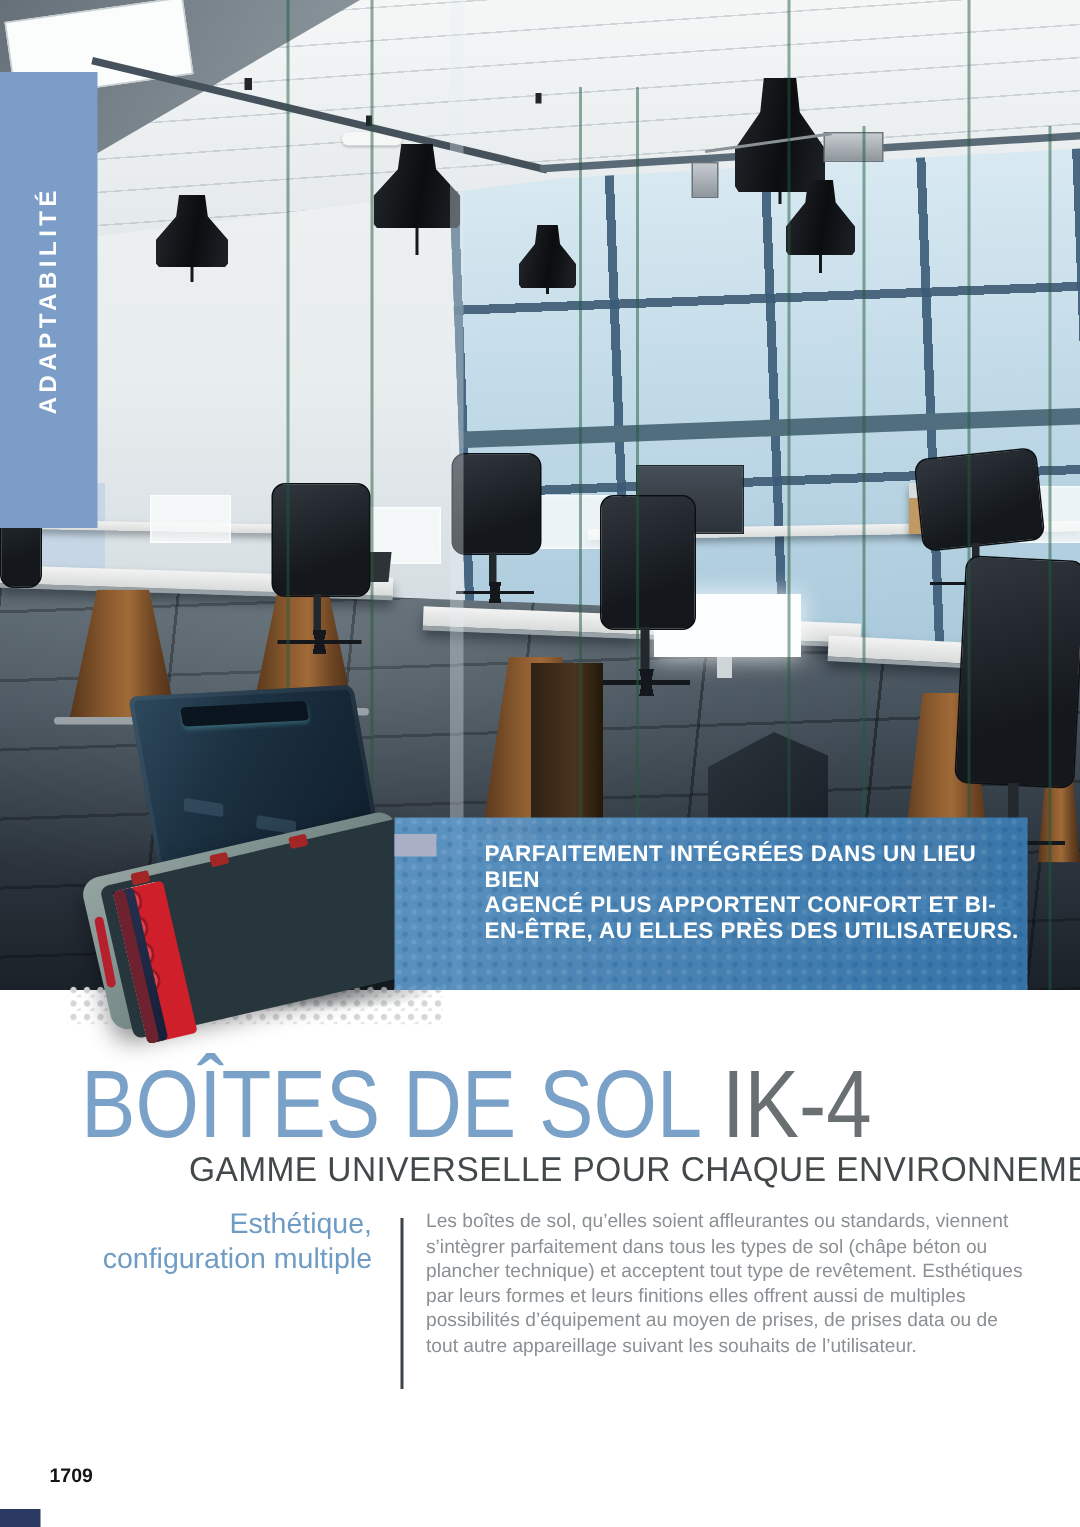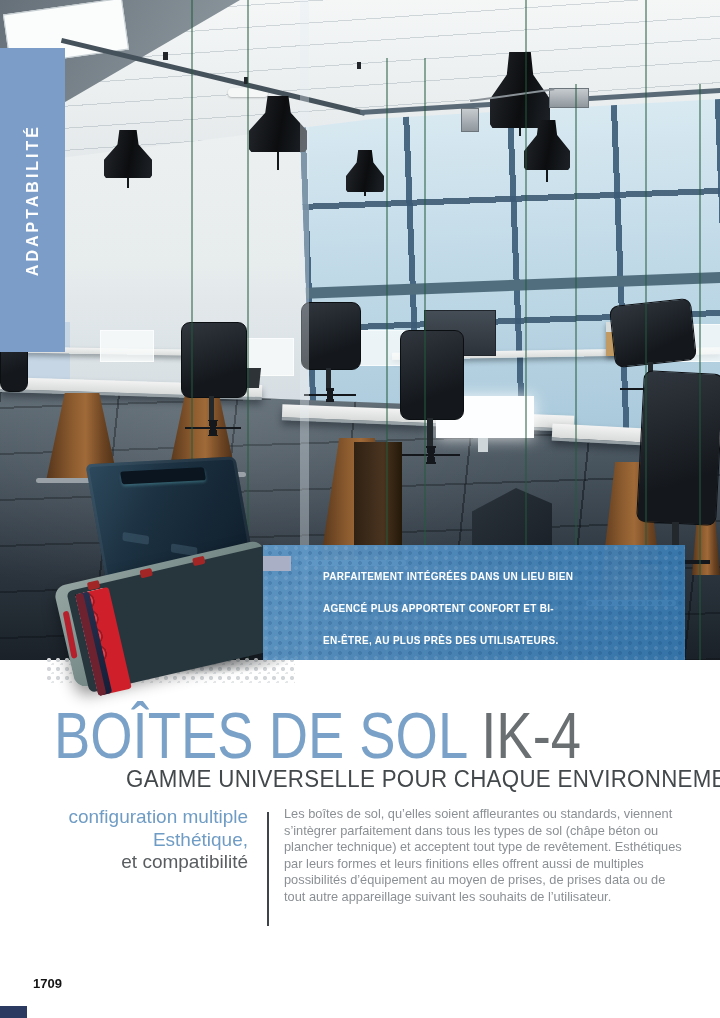--- a/index.html
+++ b/index.html
@@ -124,21 +124,21 @@
 
   
   .caption{position:absolute;left:263px;top:545px;width:422px;height:115px;z-index:6;
     background-image:
       radial-gradient(circle at 3px 3px,rgba(255,255,255,.10) 1.6px,transparent 2.2px),
       radial-gradient(circle at 7px 8px,rgba(16,66,116,.20) 1.6px,transparent 2.2px),
       linear-gradient(115deg,rgba(96,154,202,.93),rgba(54,120,176,.93));
     background-size:10px 10px,10px 10px,100% 100%;}
   .caption-corner{position:absolute;left:0;top:11px;width:28px;height:15px;background:#a9b0c6;}
   .caption-text{position:absolute;left:60px;top:16px;}
-  .caption-text p{margin:0;font-size:10px;font-weight:bold;color:#ffffff;line-height:32px;
+  .caption-text p{margin:0;font-size:15px;font-weight:bold;color:#ffffff;line-height:17px;
     letter-spacing:.3px;}
 
   .pattern-strip{position:absolute;left:45px;top:656px;width:250px;height:27px;z-index:2;
     background-image:
       radial-gradient(circle at 4px 4px,#d3d7d9 1.8px,transparent 2.4px),
       radial-gradient(circle at 8px 9px,#e4e7e8 1.6px,transparent 2.2px);
     background-size:9px 9px,9px 9px;}
 
   
   .title{position:absolute;left:54px;top:704px;font-size:64px;line-height:64px;white-space:nowrap;
@@ -299,35 +299,34 @@
       <s class="fb-hinge" style="left:88px;"></s>
       <s class="fb-hinge" style="left:142px;"></s>
     </i>
   </div>
 
   <div class="caption">
     <span class="caption-corner"></span>
     <div class="caption-text">
       <p>PARFAITEMENT INTÉGRÉES DANS UN LIEU BIEN</p>
       <p>AGENCÉ PLUS APPORTENT CONFORT ET BI-</p>
-      <p>EN-ÊTRE, AU PLUS PRÈS DES UTILISATEURS.</p>
+      <p>EN-ÊTRE, AU ELLES PRÈS DES UTILISATEURS.</p>
     </div>
   </div>
 
   <div class="tab">
     <span>ADAPTABILITÉ</span>
   </div>
 
   <h1 class="title" style="margin:0;"><span class="t-blue">BOÎTES DE SOL </span><span class="t-gray">IK-4</span></h1>
   <div class="subtitle">GAMME UNIVERSELLE POUR CHAQUE ENVIRONNEMENT</div>
 
   <div class="features">
+    <div class="f-blue">Esthétique,</div>
     <div class="f-blue">configuration multiple</div>
-    <div class="f-blue">Esthétique,</div>
-    <div class="f-gray">et compatibilité</div>
   </div>
   <div class="divider"></div>
 
   <p class="bodytext" style="margin:0;">Les boîtes de sol, qu’elles soient affleurantes ou standards, viennent s’intègrer parfaitement dans tous les types de sol (châpe béton ou plancher technique) et acceptent tout type de revêtement. Esthétiques par leurs formes et leurs finitions elles offrent aussi de multiples possibilités d’équipement au moyen de prises, de prises data ou de tout autre appareillage suivant les souhaits de l’utilisateur.</p>
 
   <div class="pagenum">1709</div>
   <div class="cornerbar"></div>
 
 </div>
 

